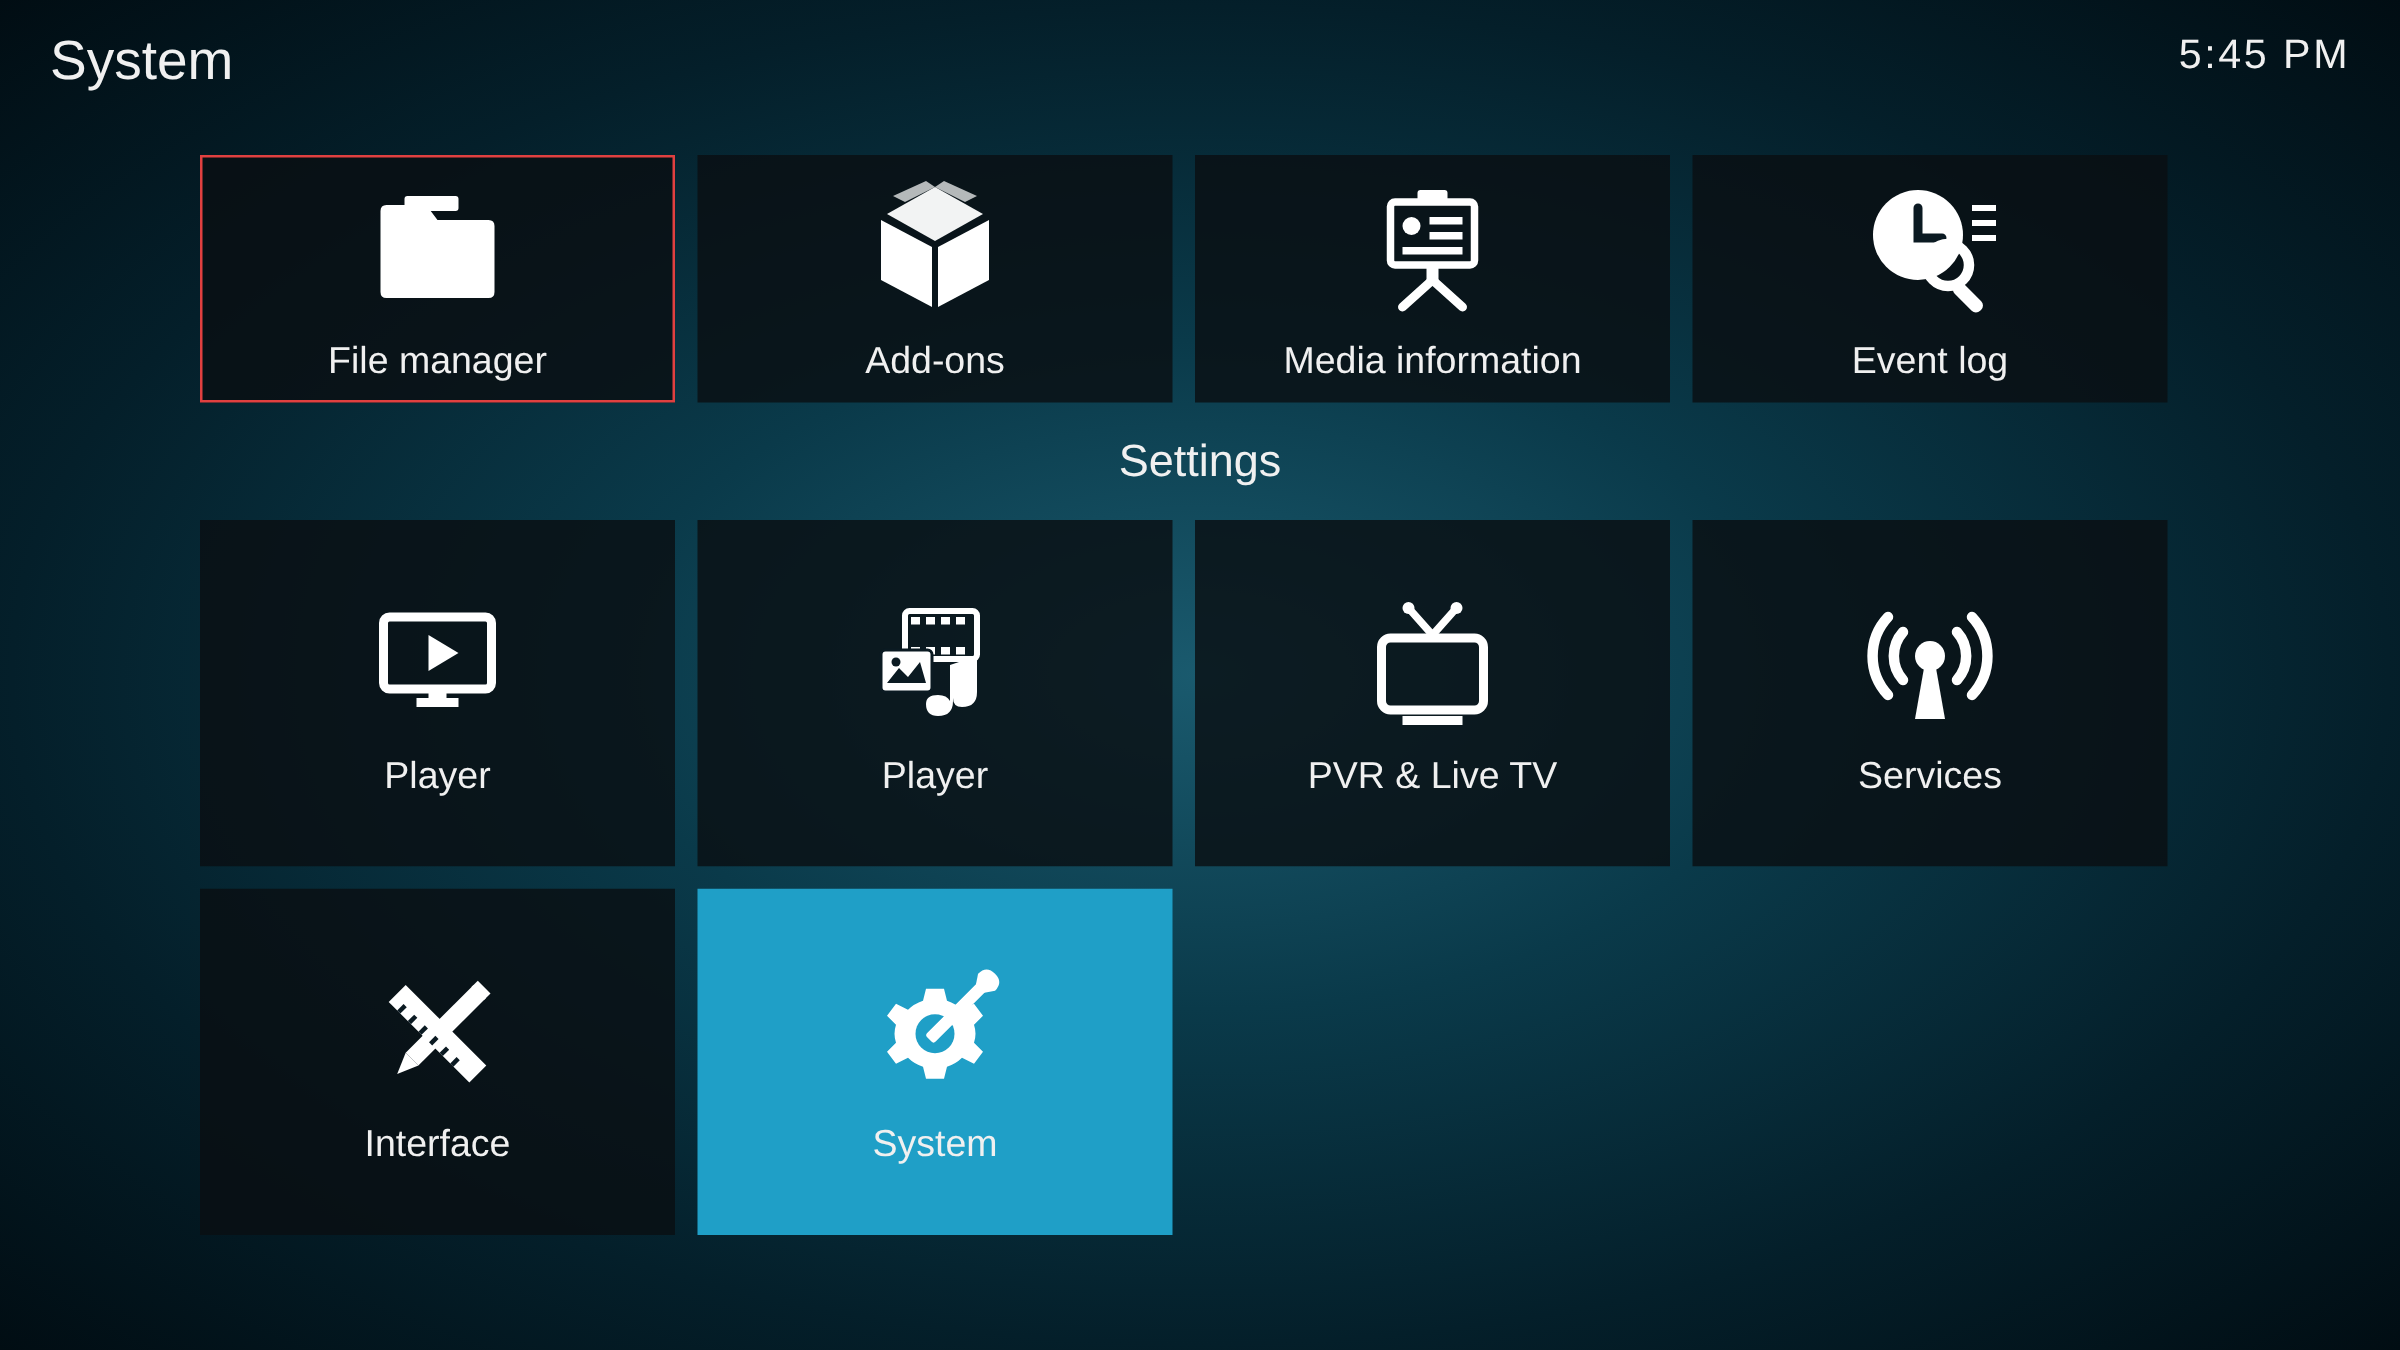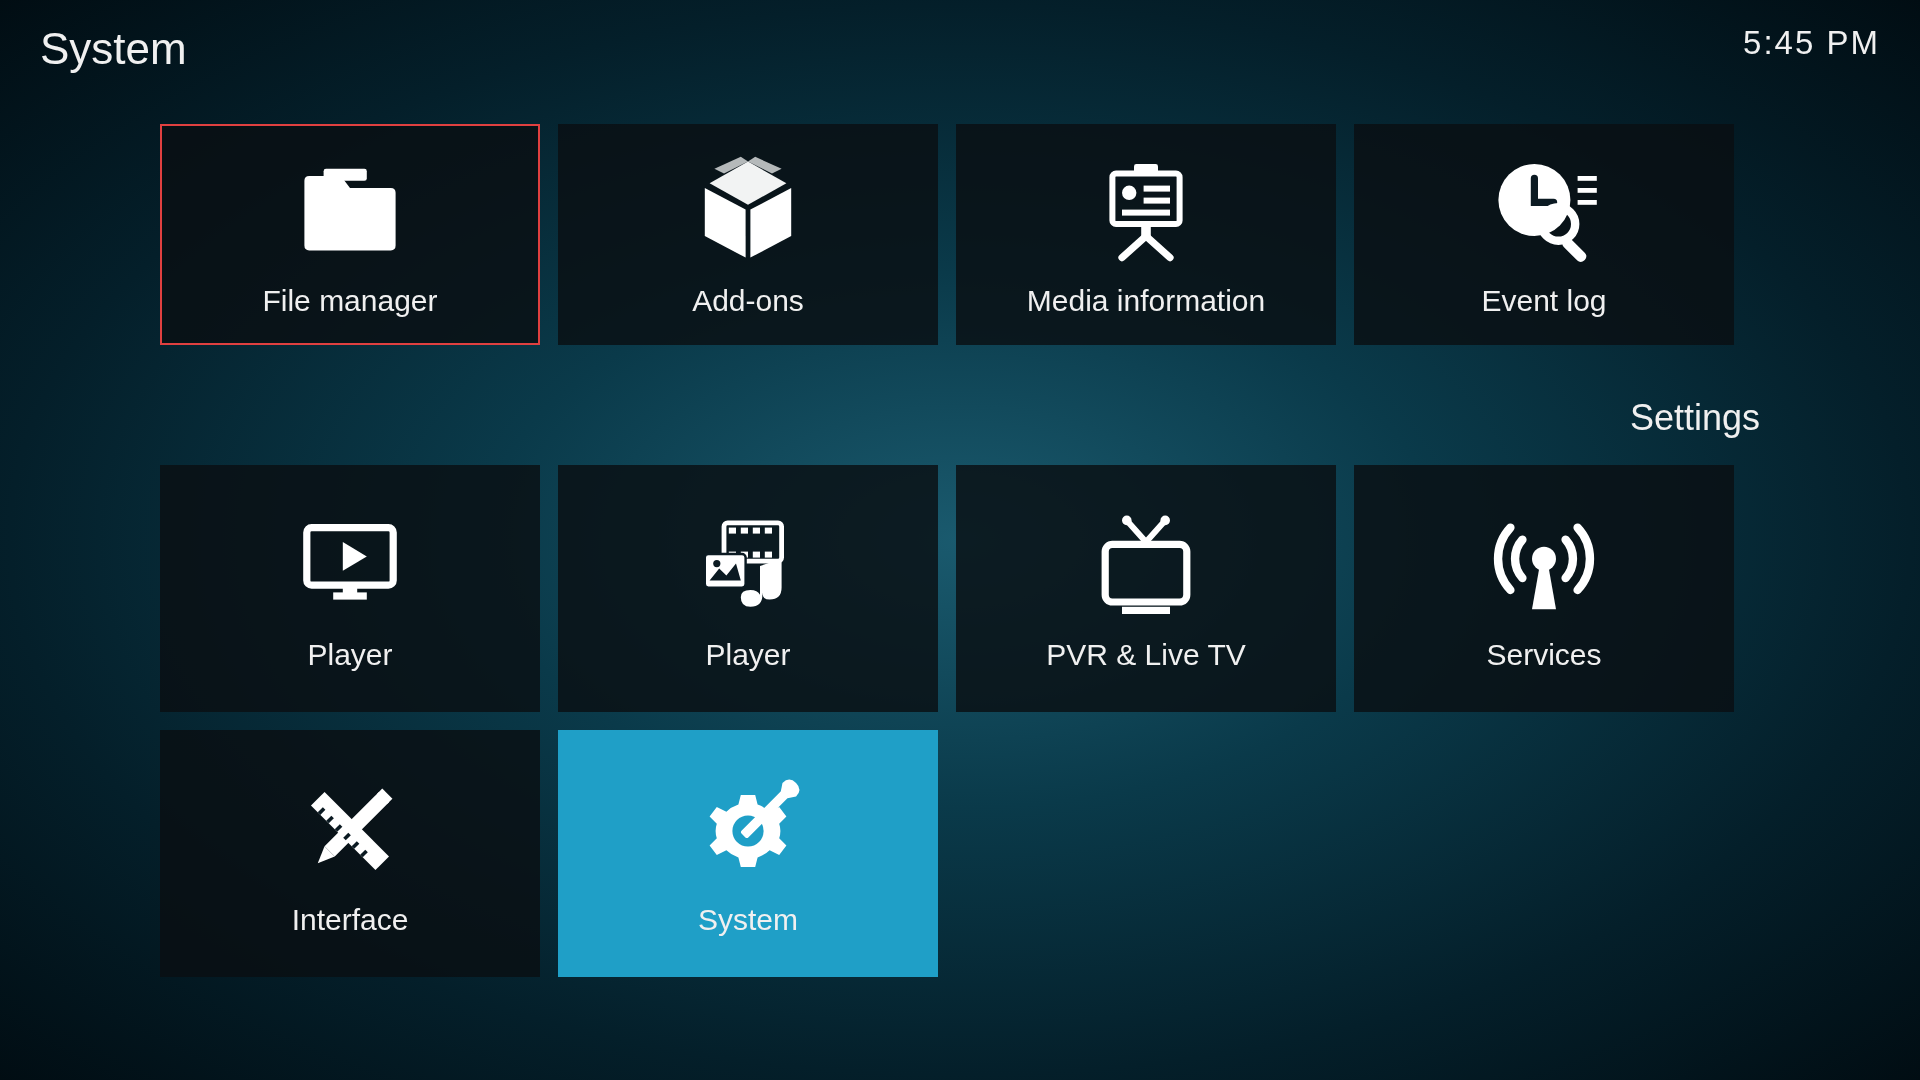--- a/index.html
+++ b/index.html
@@ -38,21 +38,21 @@
       padding: 0 160px;
       margin-top: 50px;
     }
     .tile-row {
       display: flex;
       gap: 18px;
       margin-bottom: 18px;
     }
     .tile {
       width: 380px;
-      height: 221px;
+      height: 198px;
       background: rgba(10,15,18,0.82);
       display: flex;
       flex-direction: column;
       align-items: center;
       justify-content: center;
       cursor: pointer;
       position: relative;
     }
     .tile.highlighted {
       border: 2px solid #e04040;
@@ -71,28 +71,28 @@
     .tile-icon svg {
       width: 100%;
       height: 100%;
     }
     .tile-label {
       font-size: 30px;
       font-weight: 300;
       color: #f0f0f0;
     }
     .section-heading {
-      text-align: right;
+      text-align: center;
       font-size: 36px;
       font-weight: 300;
       color: #f0f0f0;
-      margin: 52px 0 26px 0;
+      margin: 26px 0 26px 0;
     }
     .settings-grid .tile {
-      height: 247px;
+      height: 277px;
     }
   </style>
 </head>
 <body>
 
 <div class="header">
   <div class="page-title">System</div>
   <div class="clock">5:45 PM</div>
 </div>
 

